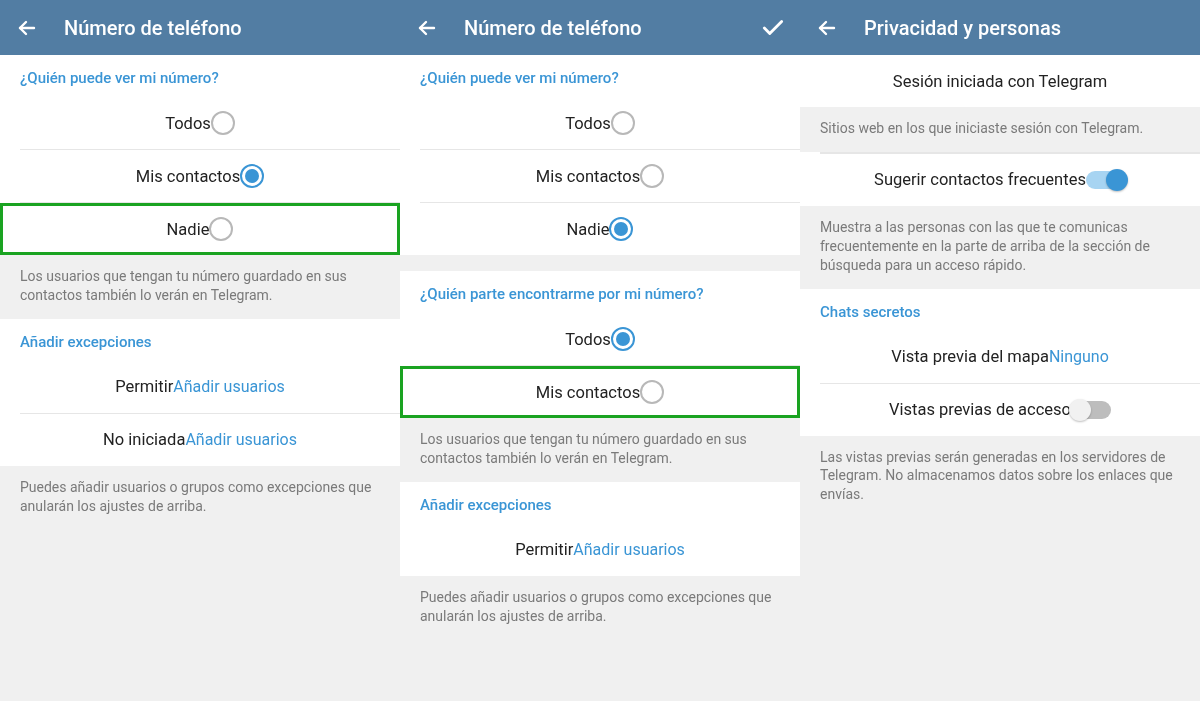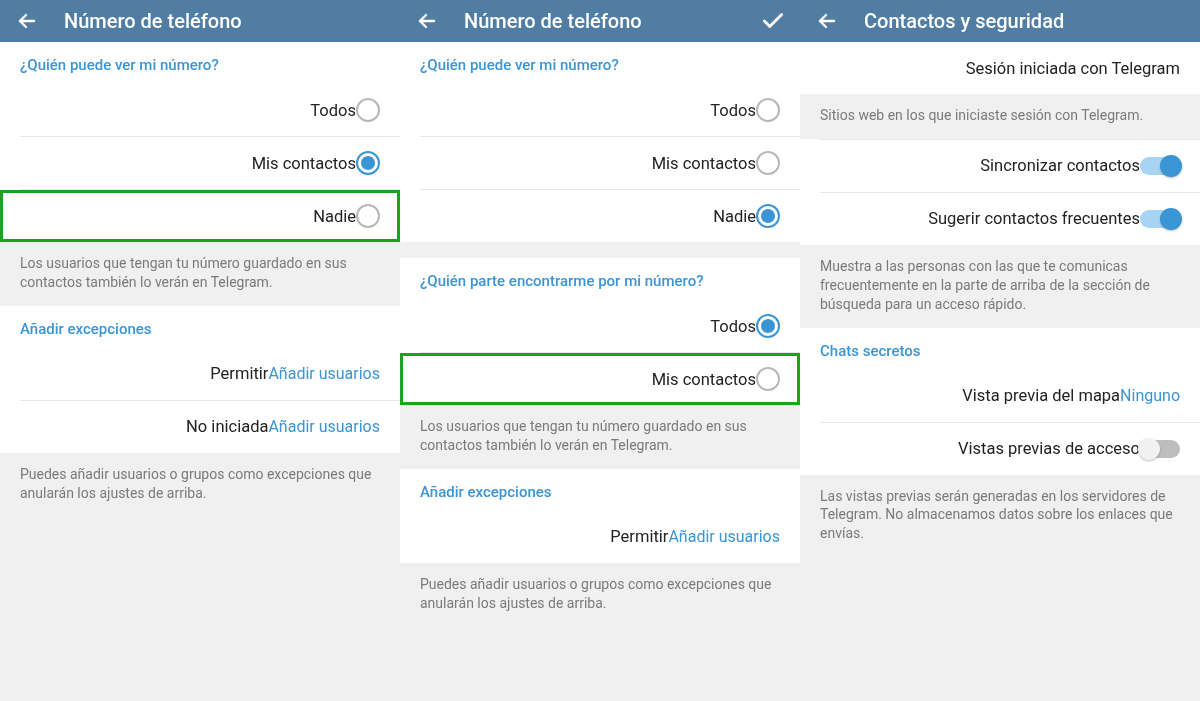--- a/index.html
+++ b/index.html
@@ -17,21 +17,21 @@
     height: 701px;
     background: #fff;
     display: flex;
     flex-direction: column;
     position: relative;
     overflow: hidden;
   }
   .header {
     background: #527da3;
     color: #fff;
-    height: 42px;
+    height: 55px;
     display: flex;
     align-items: center;
     padding: 0 14px;
     gap: 24px;
     flex: 0 0 auto;
   }
   .header .title {
     font-size: 20px;
     font-weight: 500;
     flex: 1;
@@ -47,21 +47,21 @@
   }
   .section-header {
     font-size: 15px;
     font-weight: 500;
     color: #3a95d5;
     padding: 14px 20px 10px 20px;
   }
   .row {
     display: flex;
     align-items: center;
-    justify-content: flex-end;
+    justify-content: center;
     padding: 14px 20px;
     font-size: 16px;
     color: #222;
     background: #fff;
     min-height: 52px;
   }
   .divider {
     height: 1px;
     background: #e6e6e6;
     margin: 0 0 0 20px;
@@ -244,34 +244,30 @@
 </div>
 
 <div class="screen">
   <div class="header">
     <span class="icon-btn">
       <svg class="arrow-svg" viewBox="0 0 24 24" fill="none" stroke="currentColor" stroke-width="2.4" stroke-linecap="round" stroke-linejoin="round">
           <path d="M19 12H5"></path>
           <path d="M11 18l-6-6 6-6"></path>
         </svg>
     </span>
-    <span class="title">Contactos y seguridad</span>
+    <span class="title">Privacidad y personas</span>
   </div>
 
   <div class="row">
     <span class="row-item">Sesión iniciada con Telegram</span>
   </div>
   <div class="footer-note">Sitios web en los que iniciaste sesión con Telegram.</div>
 
 
   <div class="divider"></div>
-  <div class="row">
-    <span class="row-item">Sincronizar contactos</span>
-    <span class="toggle on"></span>
-  </div>
   <div class="divider"></div>
   <div class="row">
     <span class="row-item">Sugerir contactos frecuentes</span>
     <span class="toggle on"></span>
   </div>
   <div class="footer-note">Muestra a las personas con las que te comunicas frecuentemente en la parte de arriba de la sección de búsqueda para un acceso rápido.</div>
 
   <div class="section-header">Chats secretos</div>
 
   <div class="row">

